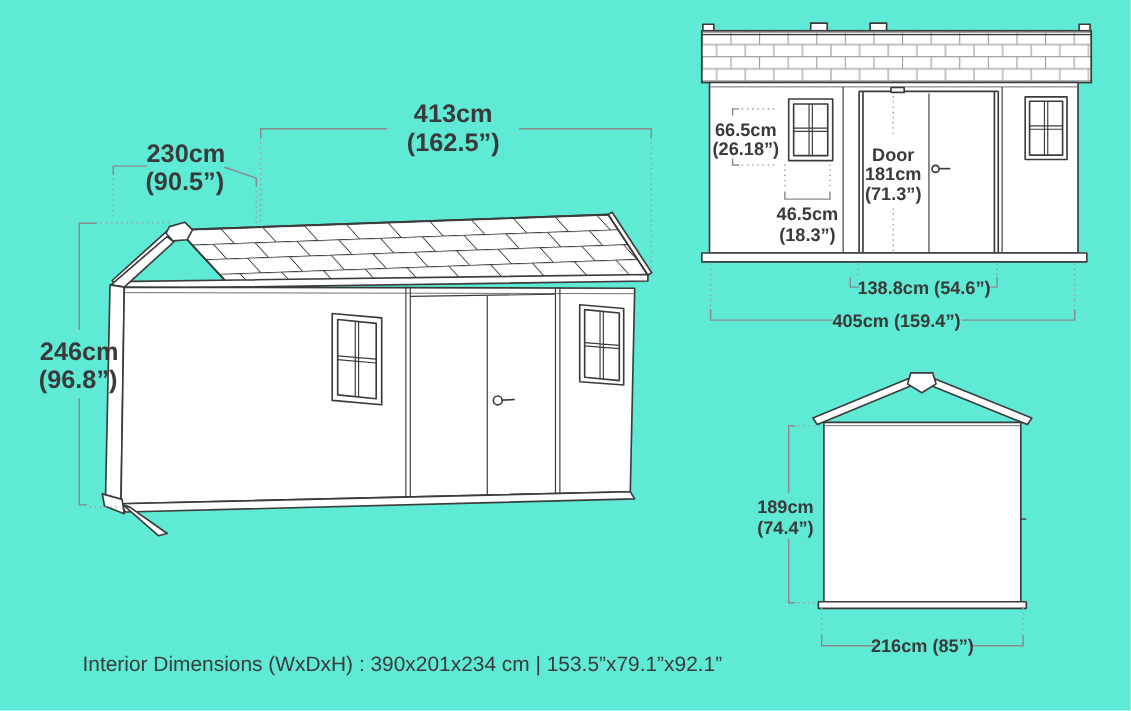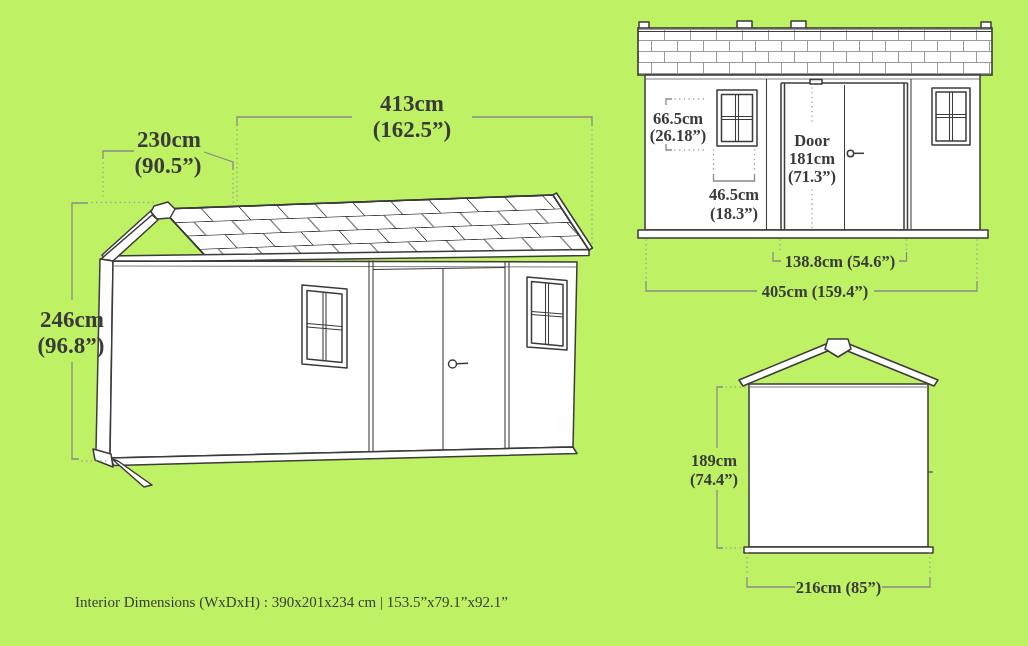--- a/index.html
+++ b/index.html
@@ -1,32 +1,32 @@
 <!DOCTYPE html>
 <html><head>
 <meta charset="utf-8">
 <style>
   html,body{margin:0;padding:0;background:#fff;}
-  .stage{position:relative;width:1028px;height:646px;background:#bef264;overflow:hidden;
-         font-family:Liberation Serif, serif;}
+  .stage{position:relative;width:1028px;height:646px;background:#5eead4;overflow:hidden;
+         font-family:Liberation Sans, sans-serif;}
   .stage svg{position:absolute;overflow:visible;}
   .iso{left:25px;top:85px;}
   .front{left:630px;top:10px;}
   .side{left:680px;top:320px;}
   
   .wh{fill:#ffffff;stroke:#3b3b3b;stroke-width:1.5;stroke-linejoin:round;}
   .ln{fill:none;stroke:#3b3b3b;stroke-width:1.5;stroke-linejoin:round;}
   .thin{stroke-width:1.05;}
   .xthin{stroke:#6e6e6e;stroke-width:0.9;}
   .dim{fill:none;stroke:#8a8a8a;stroke-width:1.3;}
   .dot{fill:none;stroke:#9e9e9e;stroke-width:1.5;stroke-dasharray:0.1 4.6;stroke-linecap:round;}
   
   .t-lg{font-weight:bold;font-size:23px;fill:#3a3a3a;}
   .t-md{font-weight:bold;font-size:16.5px;fill:#3a3a3a;}
-  .caption{position:absolute;left:75px;top:594px;font-size:15px;color:#3b3b3b;white-space:pre;}
+  .caption{position:absolute;left:75px;top:594px;font-size:19px;color:#3b3b3b;white-space:pre;}
 </style>
 </head>
 <body>
 
 <div class="stage">
 
   <svg class="iso" width="600" height="435" viewBox="25 85 600 435">
     <defs>
       <pattern id="shingles" width="38" height="36" patternUnits="userSpaceOnUse" patternTransform="matrix(0.9994,-0.0358,0.6719,0.7405,162,209)">
         <path d="M0,0.5 H38 M0,18.5 H38 M0.5,0 V18 M19.5,18 V36" fill="none" stroke="#3b3b3b" stroke-width="1.1"></path>

